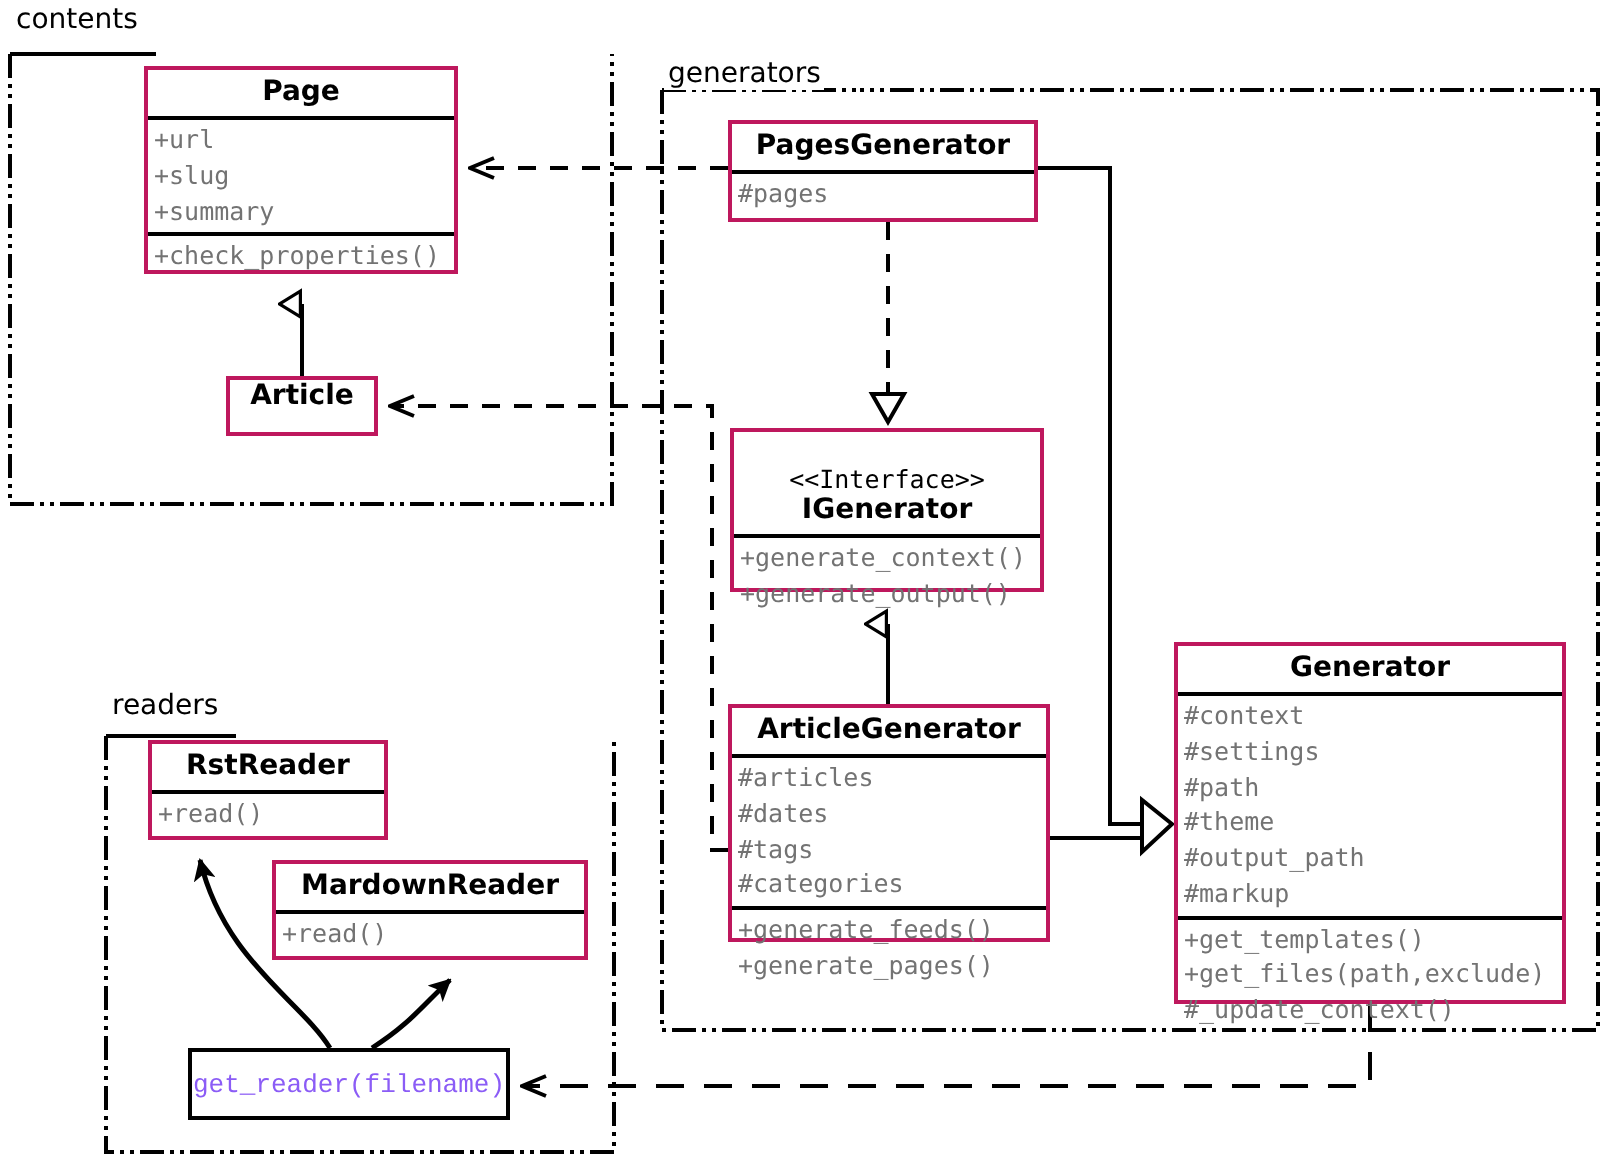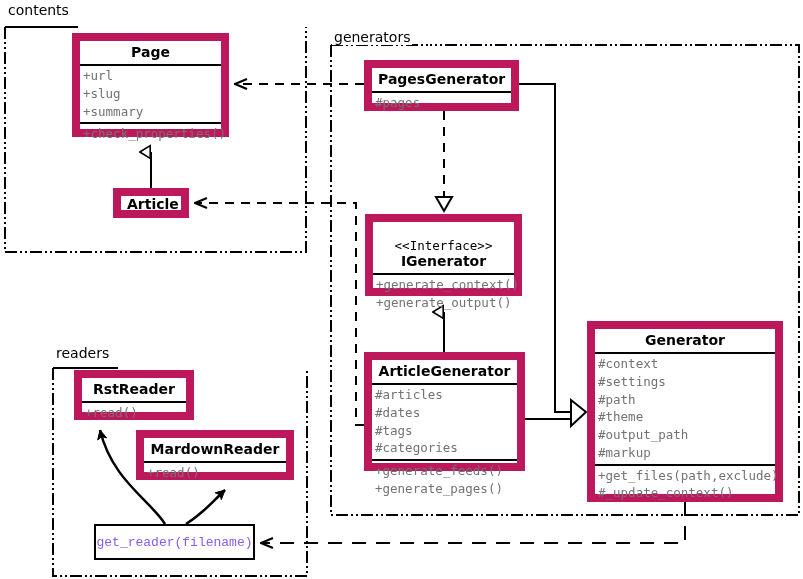--- a/index.html
+++ b/index.html
@@ -13,21 +13,21 @@
     position:absolute;
     font-family:"DejaVu Sans", sans-serif;
     font-size:14px;color:#000;white-space:nowrap;
     background:#ffffff;padding:0 2px;
   }
 
   
   .cls{
     position:absolute;
     background:#ffffff;
-    border:8px solid #be185d;
+    border:2px solid #be185d;
     box-sizing:border-box;
     display:flex;flex-direction:column;
   }
   .cls-name{
     text-align:center;
     font-family:"DejaVu Sans", sans-serif;
     font-weight:bold;font-size:14px;color:#000;
     padding:3px 6px 4px 6px;
     line-height:1.15;
   }
@@ -193,20 +193,21 @@
     <div class="cls-compart">
       <div>#context</div>
       <div>#settings</div>
       <div>#path</div>
       <div>#theme</div>
       <div>#output_path</div>
       <div>#markup</div>
     </div>
     <div class="cls-sep"></div>
     <div class="cls-compart">
+      <div>+get_templates()</div>
       <div>+get_files(path,exclude)</div>
       <div>#_update_context()</div>
     </div>
   </div>
 
   <div class="cls" style="left:74px;top:370px;width:120px;height:50px;">
     <div class="cls-name">RstReader</div>
     <div class="cls-sep"></div>
     <div class="cls-compart">
       <div>+read()</div>

